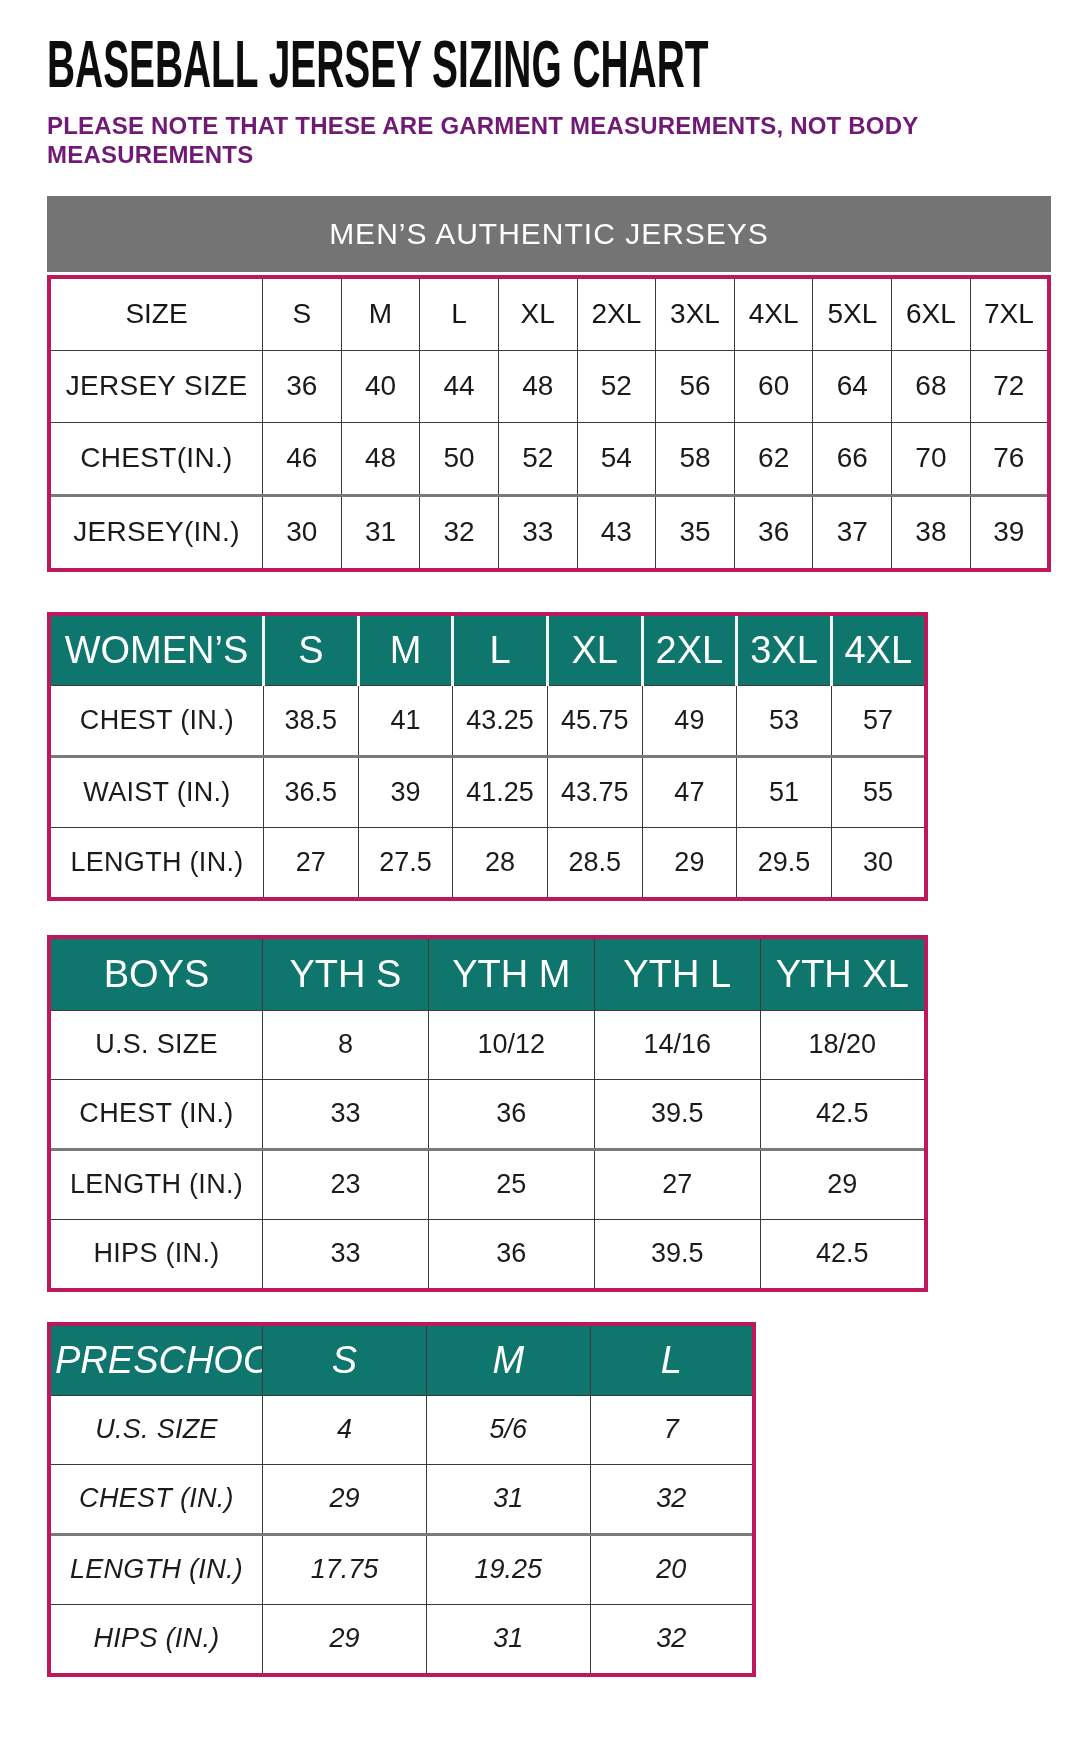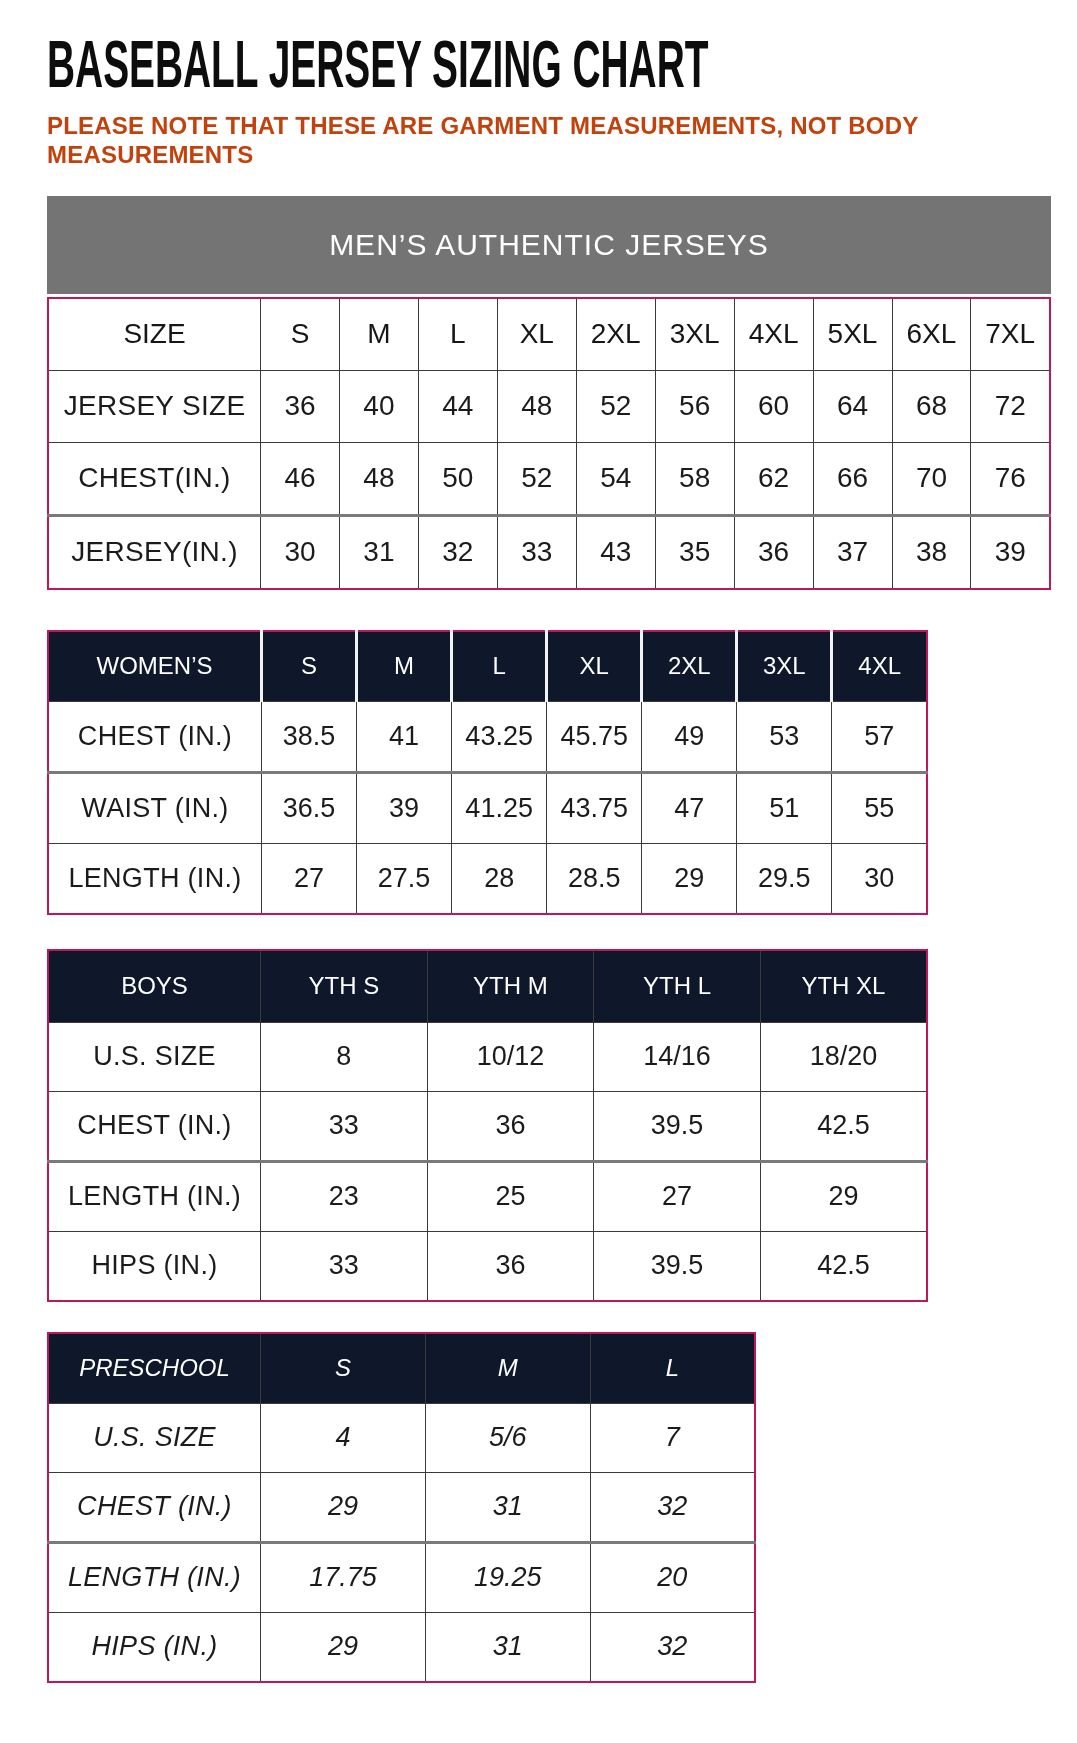--- a/index.html
+++ b/index.html
@@ -25,63 +25,63 @@
     white-space:nowrap;
     line-height:1.0;
     margin-top:8px;
   }
   .note{
     margin-top:14px;
     max-width:910px;
     font-size:24px;
     font-weight:700;
     line-height:1.22;
-    color:#c2410c;
+    color:#701a75;
     letter-spacing:0.2px;
   }
 
   
   .tblock{margin-top:0;}
   .banner{
-    width:1004px;height:98px;
+    width:1004px;height:76px;
     background:#757475;
     color:#ffffff;
     font-size:30px;
     letter-spacing:1px;
     display:flex;align-items:center;justify-content:center;
     margin-top:26px;
   }
   table.sizes{
     border-collapse:collapse;
     table-layout:fixed;
     background:#ffffff;
   }
   table.sizes th, table.sizes td{
     border:1px solid #3a3a3a;
     text-align:center;
     vertical-align:middle;
     padding:0 4px;
     font-weight:400;
     overflow:hidden;
   }
-  table.sizes{border:2px solid #be185d;}
+  table.sizes{border:4px solid #be185d;}
   table.sizes th:first-child, table.sizes td:first-child{width:203px;}
 
   
   .mens{width:1004px;margin-top:3px;}
   .mens th{height:71px;background:#ffffff;color:#161616;font-size:28px;}
   .mens td{height:71px;font-size:28px;}
   .mens tbody tr:nth-child(3) td{border-top:3px solid #7b7a7b;}
 
   
   .womens{width:881px;margin-top:40px;}
   .boys{width:881px;margin-top:34px;}
   .preschool{width:709px;margin-top:30px;font-style:italic;}
   .womens th,.boys th,.preschool th{
-    background:#0f172a;color:#ffffff;font-size:24px;font-weight:400;
+    background:#0f766e;color:#ffffff;font-size:38px;font-weight:400;
   }
   .womens th{height:69px;}
   .boys th{height:71px;}
   .preschool th{height:69px;}
   .womens td{height:69px;font-size:27px;}
   .boys td{height:68px;font-size:27px;}
   .preschool td{height:68px;font-size:27px;}
   
   .womens th + th{border-left:3px solid #f4f3f4;}
   .womens th{border-top:2px solid #4a4a4a;}

